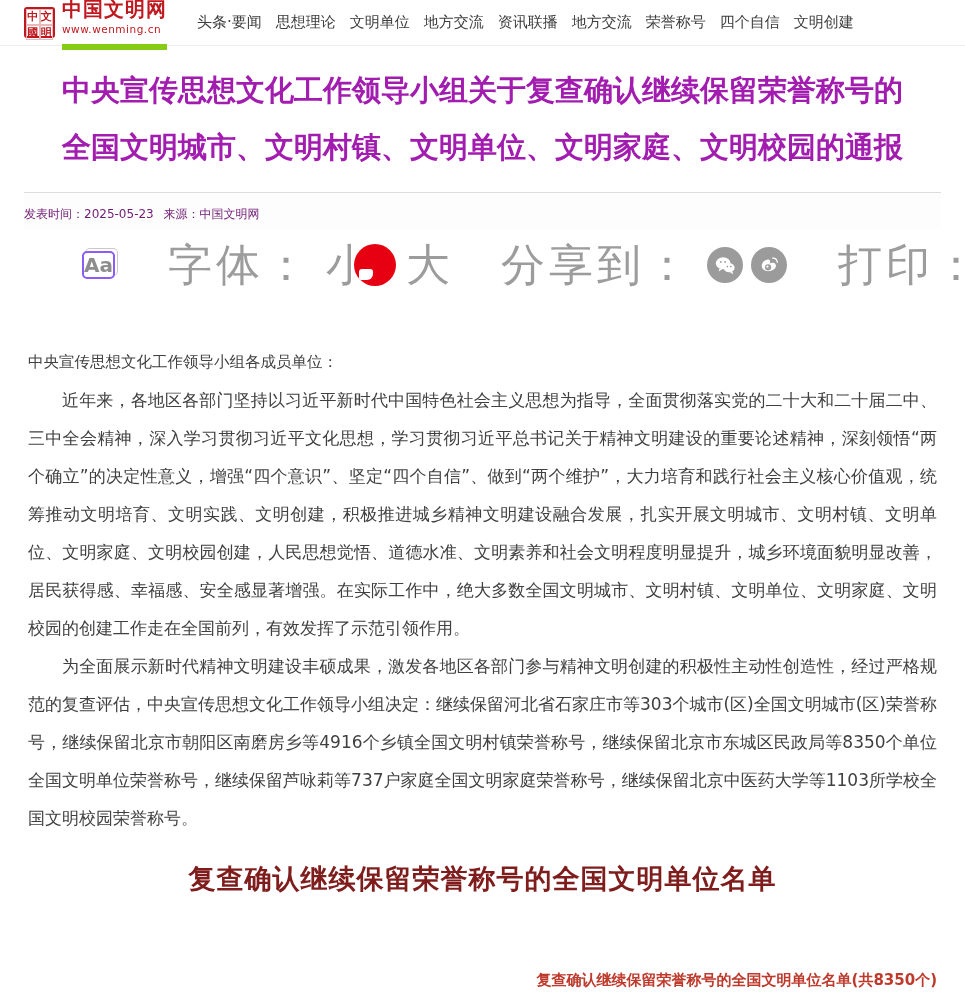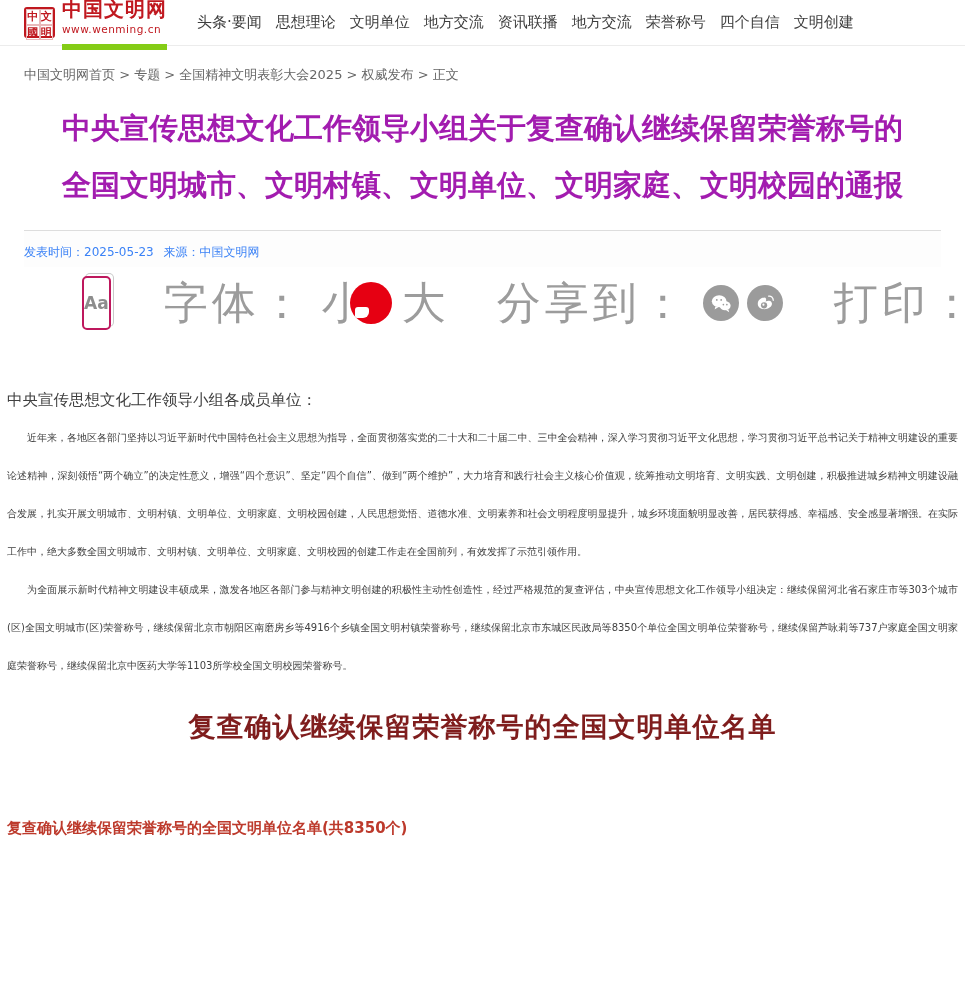--- a/index.html
+++ b/index.html
@@ -24,47 +24,47 @@
   
   .breadcrumb { margin:20px 24px 0; font-size:13px; color:#666; }
 
   
   .title { margin:16px 60px 0; text-align:center; font-size:29px; line-height:57px;
     color:#a21caf; font-weight:bold; }
 
   .divider { border:none; border-top:1px solid #ddd; margin:16px 24px 0; }
 
   
-  .meta { margin:0 24px; padding:13px 0 6px; font-size:12px; color:#3b82f6; background:#fdfdfd; }
+  .meta { margin:0 24px; padding:13px 0 6px; font-size:12px; color:#701a75; background:#fdfdfd; }
   .meta span { margin-right:6px; }
 
   
   .toolbar { display:flex; align-items:center; margin:4px 24px 0 82px; height:64px;
     color:#9c9c9c; font-size:44px; gap:14px; }
-  .fonticon { width:40px; height:54px; border:2px solid #be185d; border-radius:5px;
-    font-size:17px; color:#8d8d8d; display:flex; align-items:center; justify-content:center;
+  .fonticon { width:40px; height:28px; border:2px solid #8b5cf6; border-radius:5px;
+    font-size:20px; color:#8d8d8d; display:flex; align-items:center; justify-content:center;
     font-weight:bold; margin-right:2px; background:#fff; box-shadow:3px -3px 0 -1px #fff,3px -3px 0 0 #c9c9c9; }
   .tb-label { white-space:nowrap; letter-spacing:4px;margin-left:37px; }
   .tb-btn { cursor:pointer; }
   .redblob { width:42px; height:42px; background:#e60012; border-radius:50%;
     margin-left:-30px; margin-right:-4px; position:relative; z-index:2; flex:0 0 auto; }
   .redblob::after { content:""; position:absolute; left:5px; bottom:6px; width:14px; height:11px;
     background:#fff; border-radius:3px 3px 6px 2px; }
   .share-icons { display:flex; gap:8px; align-items:center; }
   .circle-icon { width:36px; height:36px; border-radius:50%; background:#9b9b9b;
     display:flex; align-items:center; justify-content:center; cursor:pointer; flex:0 0 auto; }
   .print-icon { margin-left:8px; cursor:pointer; display:flex; align-items:center; }
 
   
-  .body-text { margin:0 7px; color:#404040; }
+  .body-text { margin:0 28px; color:#404040; }
   .salutation { margin-top:46px; font-size:15.5px; line-height:38px; }
-  .para { font-size:10px; line-height:38px; text-align:justify; text-indent:2em; }
+  .para { font-size:17px; line-height:38px; text-align:justify; text-indent:2em; }
   .section-heading { margin-top:24px; text-align:center; font-size:27px; color:#7f1d1d;
     font-weight:bold; letter-spacing:1px; }
-  .red-subtitle { margin-top:74px; text-align:left; font-size:15px; font-weight:bold;
+  .red-subtitle { margin-top:74px; text-align:right; font-size:15px; font-weight:bold;
     color:#bd3a2c; }
   .list-text { margin-top:44px; font-size:15px; line-height:33px; text-align:justify; color:#333; }
 </style>
 </head>
 <body>
 
 <div class="page">
 
   <header class="topnav">
     <div class="logo">
@@ -86,21 +86,20 @@
       <a>地方交流</a>
       <a>资讯联播</a>
       <a>地方交流</a>
       <a>荣誉称号</a>
       <a>四个自信</a>
       <a>文明创建</a>
 
     </nav>
   </header>
 
-  <div class="breadcrumb">中国文明网首页 &gt; 专题 &gt; 全国精神文明表彰大会2025 &gt; 权威发布 &gt; 正文</div>
 
   <h1 class="title">
     <span>中央宣传思想文化工作领导小组关于复查确认继续保留荣誉称号的</span><br>
     <span>全国文明城市、文明村镇、文明单位、文明家庭、文明校园的通报</span>
   </h1>
 
   <hr class="divider">
 
   <div class="meta">
     <span>发表时间：2025-05-23</span>

